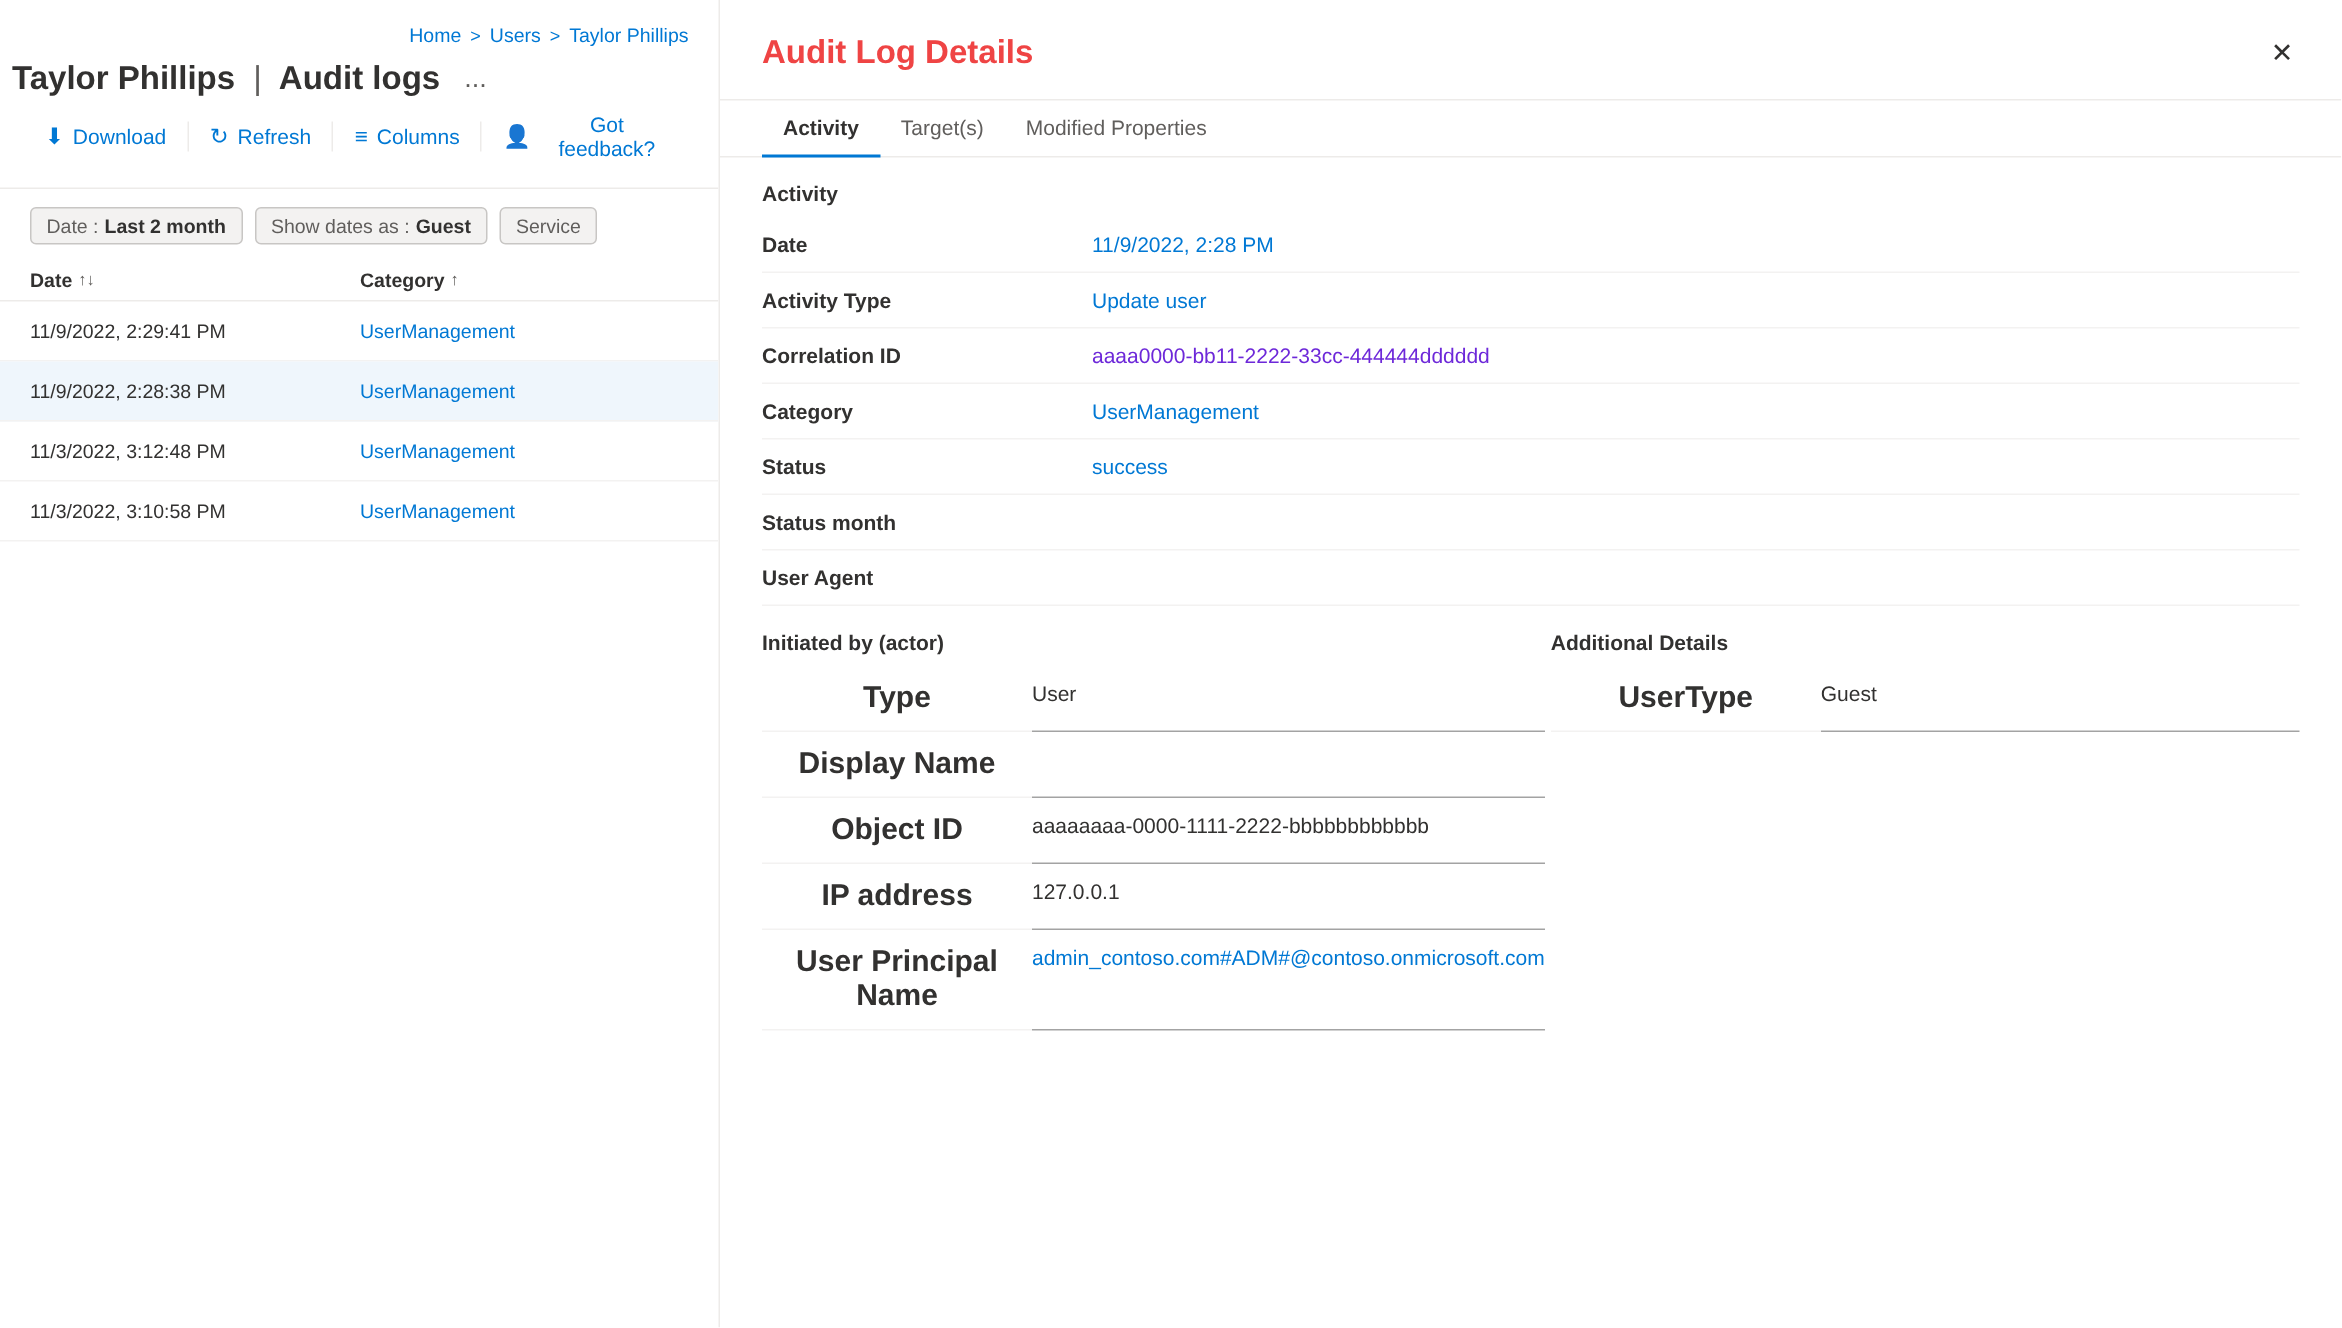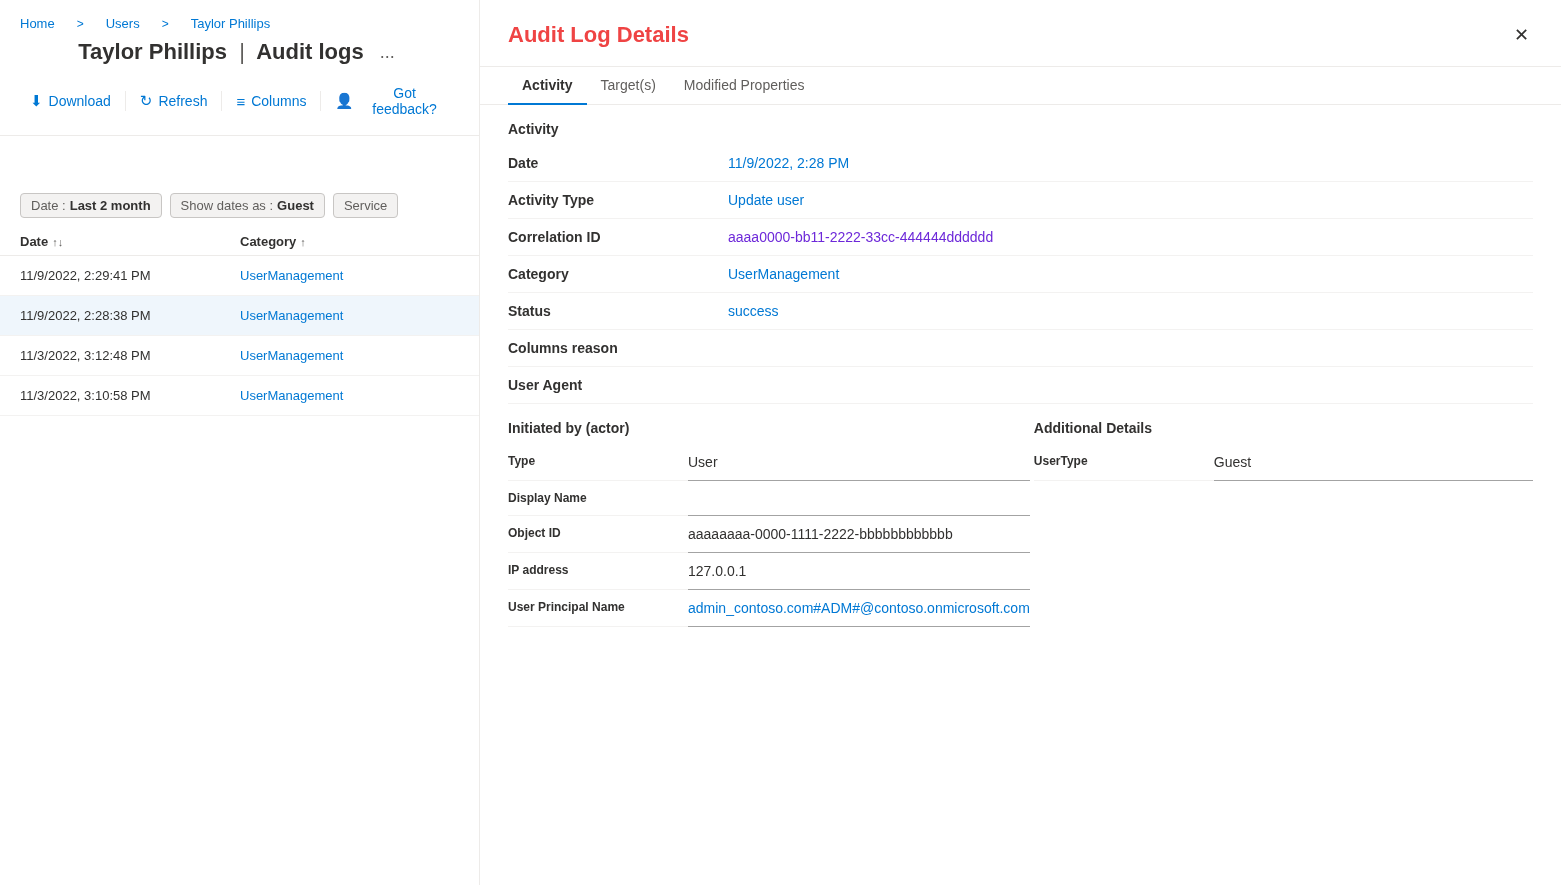--- a/index.html
+++ b/index.html
@@ -1,32 +1,32 @@
 <!DOCTYPE html>
 <html><head>
   <meta charset="utf-8">
   <style>
     * { box-sizing: border-box; margin: 0; padding: 0; }
     body { font-family: 'Segoe UI', Arial, sans-serif; font-size: 14px; color: #323130; background: #fff; display: flex; height: 885px; overflow: hidden; }
 
     
     .left-panel { width: 480px; min-width: 480px; padding: 16px 0 0 0; border-right: 1px solid #edebe9; display: flex; flex-direction: column; overflow: hidden; }
 
-    .breadcrumb { display: flex; align-items: center; gap: 22px; padding: 0 20px; font-size: 13px; color: #0078d4; margin-bottom: 8px; }
+    .breadcrumb { display: flex; align-items: center; gap: 6px; padding: 0 20px; font-size: 13px; color: #0078d4; margin-bottom: 8px; justify-content: flex-end; }
     .breadcrumb span { color: #0078d4; cursor: pointer; }
     .breadcrumb-sep { color: #a19f9d; font-size: 12px; }
 
-    .page-title { padding: 0 8px; font-size: 22px; font-weight: 600; color: #323130; display: flex; align-items: center; gap: 10px; margin-bottom: 14px; justify-content: center; }
+    .page-title { padding: 0 8px; font-size: 22px; font-weight: 600; color: #323130; display: flex; align-items: center; gap: 10px; margin-bottom: 4px; }
     .ellipsis-btn { font-size: 18px; color: #605e5c; cursor: pointer; background: none; border: none; padding: 2px 6px; border-radius: 2px; }
 
     .toolbar { display: flex; align-items: center; gap: 0; padding: 0 20px; margin-bottom: 12px; border-bottom: 1px solid #edebe9; padding-bottom: 12px; }
     .toolbar-btn { display: flex; align-items: center; gap: 6px; background: none; border: none; color: #0078d4; font-size: 14px; cursor: pointer; padding: 6px 10px; border-radius: 2px; }
     .toolbar-divider { width: 1px; height: 20px; background: #edebe9; margin: 0 4px; }
 
-    .filters { display: flex; align-items: flex-start; gap: 8px; padding: 0 20px; margin-bottom: 10px; flex-wrap: wrap; margin-top: 45px; }
+    .filters { display: flex; align-items: flex-start; gap: 8px; padding: 0 20px; margin-bottom: 10px; flex-wrap: wrap; }
     .filter-pill { display: flex; align-items: center; background: #f3f2f1; border: 1px solid #c8c6c4; border-radius: 4px; padding: 4px 10px; font-size: 13px; cursor: pointer; gap: 4px; }
     .filter-pill-label { color: #605e5c; }
     .filter-pill-value { font-weight: 600; color: #323130; }
 
     .table-header { display: grid; grid-template-columns: 220px 1fr 1fr; padding: 6px 20px; border-bottom: 1px solid #edebe9; font-size: 13px; font-weight: 600; color: #323130; }
     .col-header { display: flex; align-items: center; gap: 4px; cursor: pointer; }
     .sort-icon { font-size: 11px; color: #605e5c; }
 
     .table-body { flex: 1; overflow-y: auto; }
     .table-row { display: grid; grid-template-columns: 220px 1fr; padding: 12px 20px; border-bottom: 1px solid #f3f2f1; cursor: pointer; }
@@ -50,21 +50,21 @@
 
     .detail-grid { display: grid; grid-template-columns: 220px 1fr; gap: 0; padding: 0 28px; }
     .detail-label { padding: 10px 0; font-size: 14px; font-weight: 600; color: #323130; border-bottom: 1px solid #f3f2f1; }
     .detail-value { padding: 10px 0; font-size: 14px; color: #6d28d9; border-bottom: 1px solid #f3f2f1; }
     .detail-value.link { color: #0078d4; cursor: pointer; }
 
     .two-col-section { display: grid; grid-template-columns: 1fr 1fr; gap: 4px; padding: 0 28px; }
     .section-col { }
     .section-heading { font-size: 14px; font-weight: 600; color: #323130; padding: 16px 0 8px 0; }
     .sub-grid { display: grid; grid-template-columns: 180px 1fr; }
-    .sub-label { padding: 10px 0; font-size: 12px; font-weight: 600; color: #323130; border-bottom: 1px solid #f3f2f1; }
+    .sub-label { padding: 10px 0; font-size: 20px; font-weight: 600; color: #323130; border-bottom: 1px solid #f3f2f1; text-align: center; }
     .sub-value { padding: 10px 0; font-size: 14px; color: #323130; border-bottom: 1px solid #a3a3a3; }
     .sub-value.link { color: #0078d4; cursor: pointer; }
 
     
     ::-webkit-scrollbar { width: 6px; }
     ::-webkit-scrollbar-thumb { background: #c8c6c4; border-radius: 3px; }
   </style>
 </head>
 <body>
 
@@ -174,21 +174,21 @@
     <div class="detail-label">Date</div>
         <div class="detail-value link">11/9/2022, 2:28 PM</div>
         <div class="detail-label">Activity Type</div>
         <div class="detail-value link">Update user</div>
         <div class="detail-label">Correlation ID</div>
         <div class="detail-value">aaaa0000-bb11-2222-33cc-444444dddddd</div>
         <div class="detail-label">Category</div>
         <div class="detail-value link">UserManagement</div>
         <div class="detail-label">Status</div>
         <div class="detail-value link">success</div>
-        <div class="detail-label">Columns reason</div>
+        <div class="detail-label">Status month</div>
         <div class="detail-value"></div>
         <div class="detail-label">User Agent</div>
         <div class="detail-value"></div>
       </div>
 
     <div class="two-col-section">
       <div class="section-col">
         <div class="section-heading">Initiated by (actor)</div>
         <div class="sub-grid" id="initiated-by-fields">
         <div class="sub-label">Type</div>

